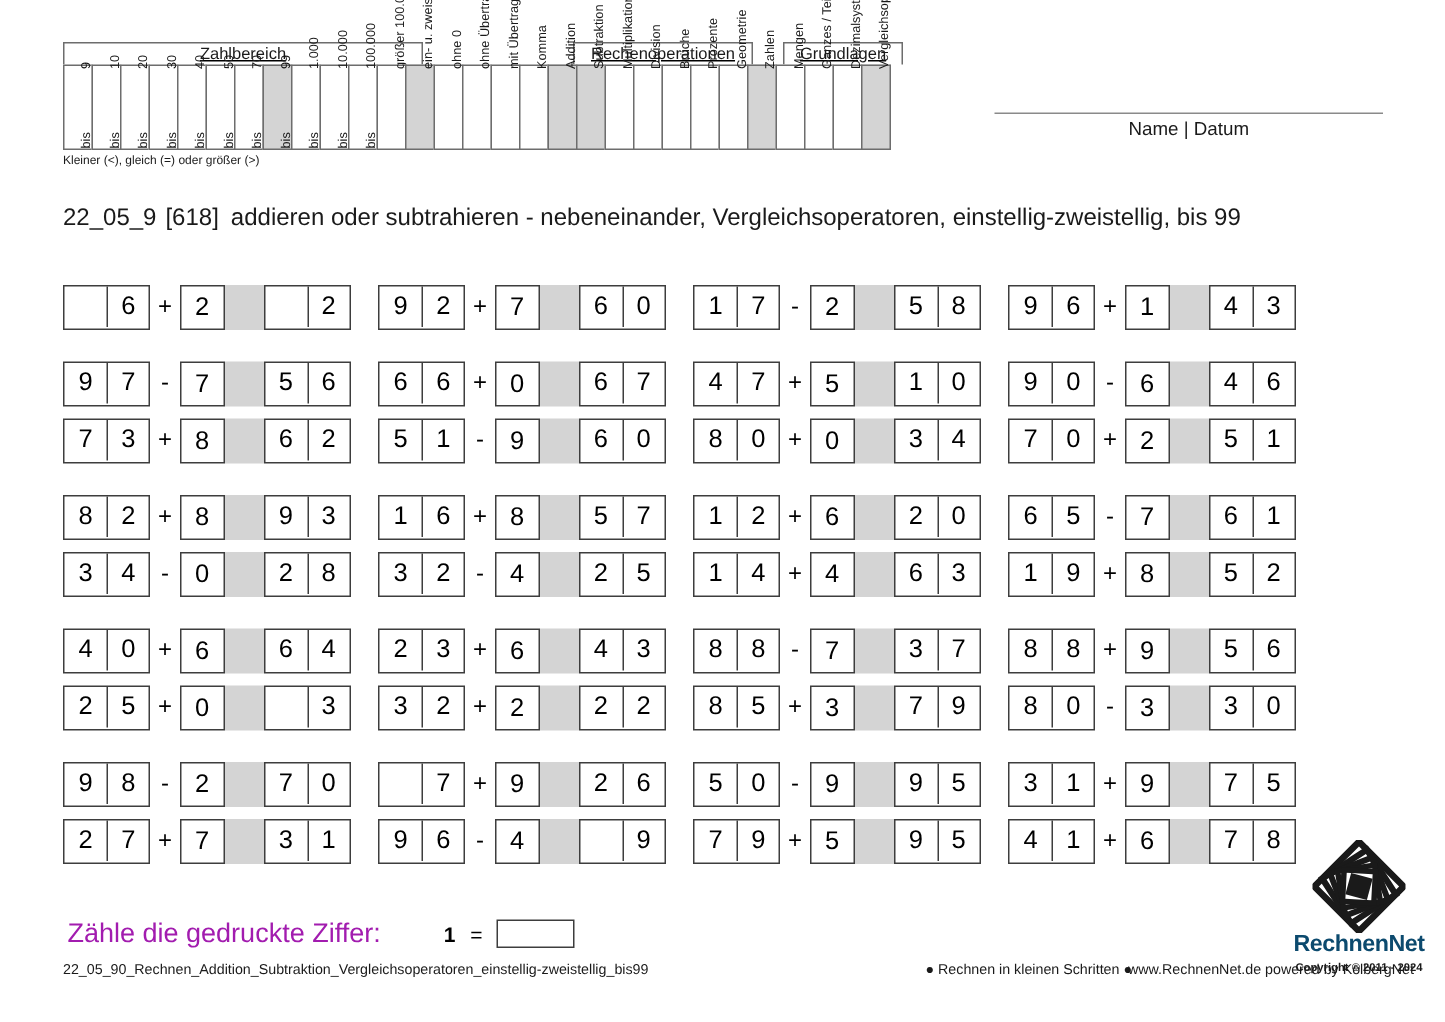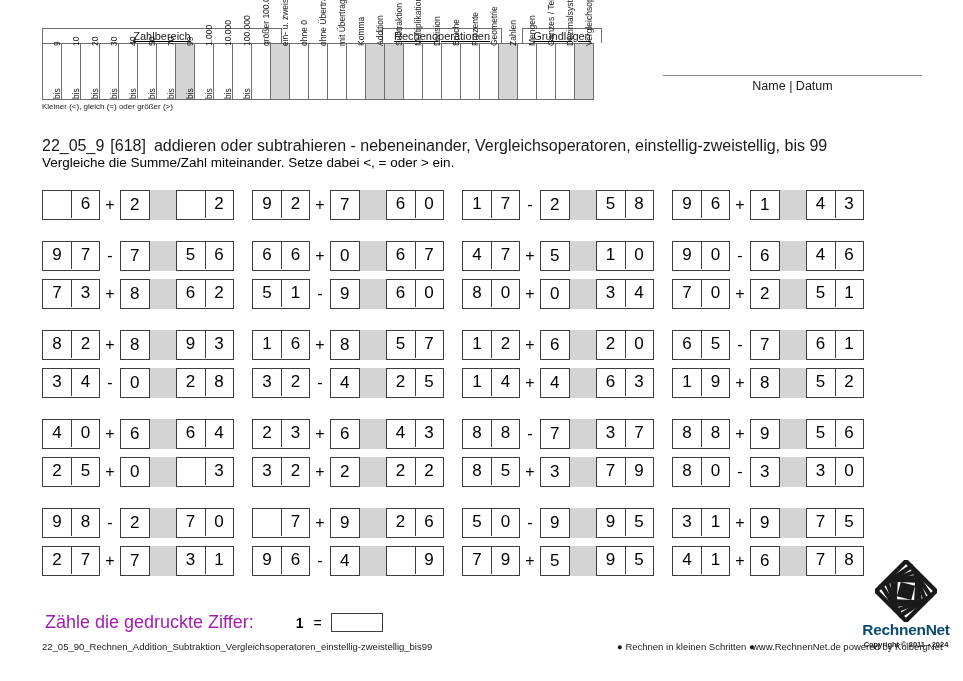--- a/index.html
+++ b/index.html
@@ -372,21 +372,20 @@
   <div class="cat-note">Kleiner (&lt;), gleich (=) oder größer (&gt;)</div>
 </div>
 
 <div class="name-line"></div>
 <div class="name-label">Name | Datum</div>
 
 <div class="titleblock">
   <div class="subline">
     <span class="code">22_05_9</span><span class="bracket">[618]</span><span class="desc">addieren oder subtrahieren - nebeneinander, Vergleichsoperatoren, einstellig-zweistellig, bis 99</span>
   </div>
-  <div class="instruction">Vergleiche die Summe/Zahl miteinander. Setze dabei &lt;, = oder &gt; ein.</div>
 </div>
 
 <div class="exercises" id="exercises">
     <div class="ex-group">
       <div class="ex-row">
         <div class="ex-col">
           <div class="problem">
             <div class="digitpair">
               <div class="cell"></div>
               <div class="cell">6</div>

